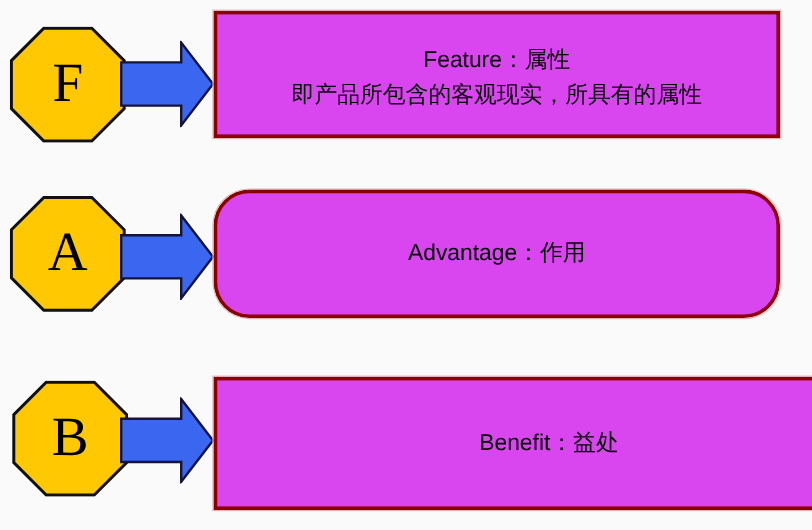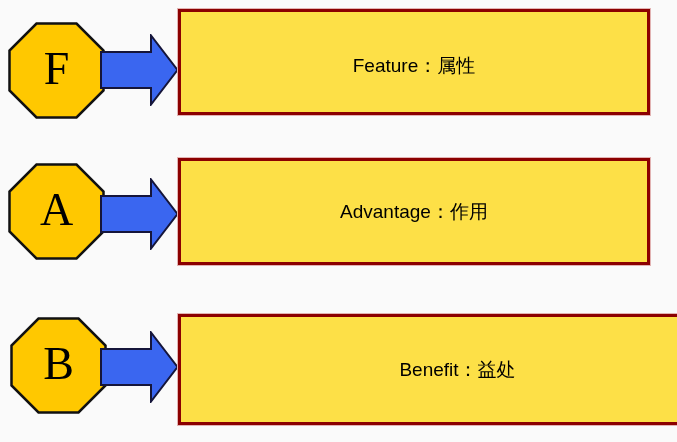--- a/index.html
+++ b/index.html
@@ -41,51 +41,52 @@
   .row1 .arrow { left: 100px; top: 34px;  }
   .row2 .arrow { left: 100px; top: 178px; }
   .row3 .arrow { left: 100px; top: 331px; }
 
   .infobox {
     position: absolute;
     left: 178px;
     width: 472px;
     border: 3px solid #8b0000;
     outline: 1px solid #e2b3b3;
-    background: #fde047;
+    background: #d946ef;
     display: flex;
     flex-direction: column;
     align-items: center;
     justify-content: center;
     text-align: center;
     font-size: 19px;
     line-height: 29px;
     color: #000;
   }
   .row1 .infobox { top: 9px;   height: 106px; padding-top: 6px; }
-  .row2 .infobox { top: 158px; height: 107px; }
+  .row2 .infobox { top: 158px; height: 107px; border-radius: 30px; }
   .row3 .infobox { top: 314px; height: 111px; width: 559px; }
 </style>
 </head>
 <body>
 
 <div class="canvas">
 
   <div class="row row1">
     <div class="octagon">
       <svg viewBox="0 0 97 97">
         <polygon points="28.5,1.5 68.5,1.5 95.5,28.5 95.5,68.5 68.5,95.5 28.5,95.5 1.5,68.5 1.5,28.5" stroke="#111111" stroke-width="2.5" fill="#ffc800"></polygon>
       </svg>
       <span class="letter">F</span>
     </div>
     <svg class="arrow" viewBox="0 0 79 72">
       <polygon points="1,18 51,18 51,1.5 77.5,36 51,70.5 51,54 1,54" stroke="#15153a" stroke-width="2" stroke-linejoin="miter" fill="#3a66f0"></polygon>
     </svg>
     <div class="infobox">
       <div>Feature：属性</div>
+      <div>即产品所包含的客观现实，所具有的属性</div>
     </div>
   </div>
 
   <div class="row row2">
     <div class="octagon">
       <svg viewBox="0 0 97 97">
         <polygon points="28.5,1.5 68.5,1.5 95.5,28.5 95.5,68.5 68.5,95.5 28.5,95.5 1.5,68.5 1.5,28.5" stroke="#111111" stroke-width="2.5" fill="#ffc800"></polygon>
       </svg>
       <span class="letter">A</span>
     </div>

